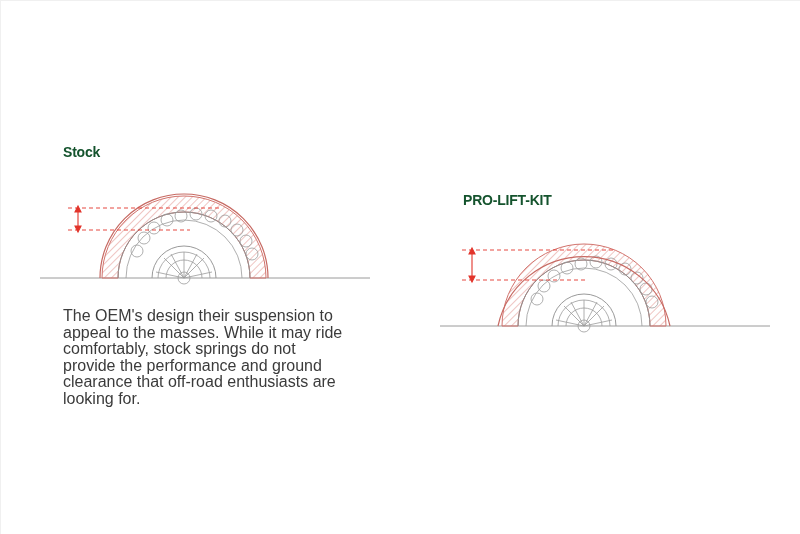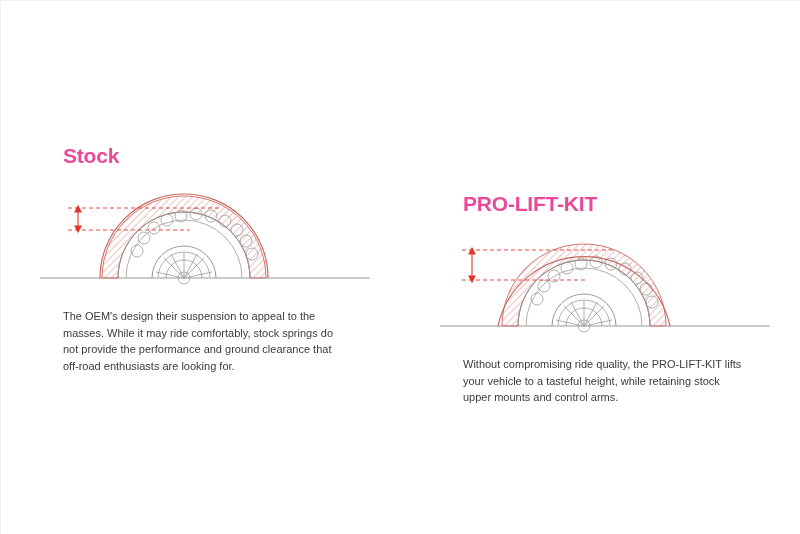--- a/index.html
+++ b/index.html
@@ -28,44 +28,44 @@
     width: 400px;
     height: 534px;
   }
   .panel-left  { left: 0; }
   .panel-right { left: 400px; margin-top: 48px; }
 
   .panel-title {
     position: absolute;
     top: 144px;
     left: 63px;
-    font-size: 21px;
+    font-size: 14px;
     font-weight: bold;
     letter-spacing: -0.2px;
-    color: #ec4899;
+    color: #14532d;
     white-space: nowrap;
   }
 
   .figure {
     position: absolute;
     left: 40px;
     top: 186px;
     width: 330px;
     height: 112px;
   }
   .figure svg {
     display: block;
   }
 
   .panel-body {
     position: absolute;
     left: 63px;
     top: 308px;
     width: 282px;
-    font-size: 11px;
+    font-size: 16px;
     line-height: 16.5px;
     color: #3b3b3b;
   }
 
   
   .page-frame {
     position: absolute;
     left: 0; top: 0;
     width: 799px; height: 533px;
     border: 1px solid #f0f0f0;
@@ -204,17 +204,16 @@
           <line x1="22" y1="46" x2="146" y2="46"></line>
         </g>
         <g stroke="#e2342b" stroke-width="1.1" fill="#e2342b">
           <line x1="32" y1="16" x2="32" y2="46"></line>
           <polygon points="32,14 29,20 35,20"></polygon>
           <polygon points="32,48 29,42 35,42"></polygon>
         </g>
       </svg>
     </div>
 
-    <div class="panel-body">Without compromising ride quality, the PRO-LIFT-KIT lifts your vehicle to a tasteful height, while retaining stock upper mounts and control arms.</div>
   </div>
 
   <div class="page-frame"></div>
 </div>
 
 </body></html>

